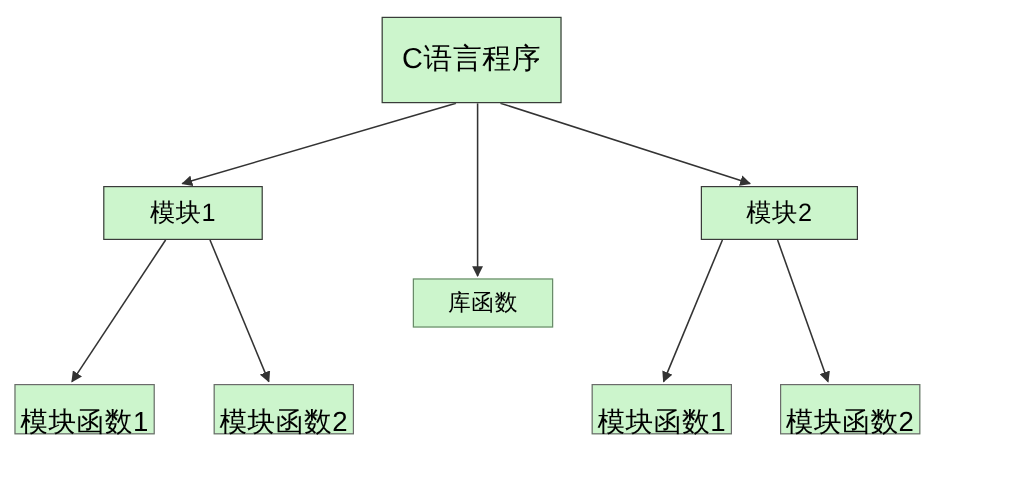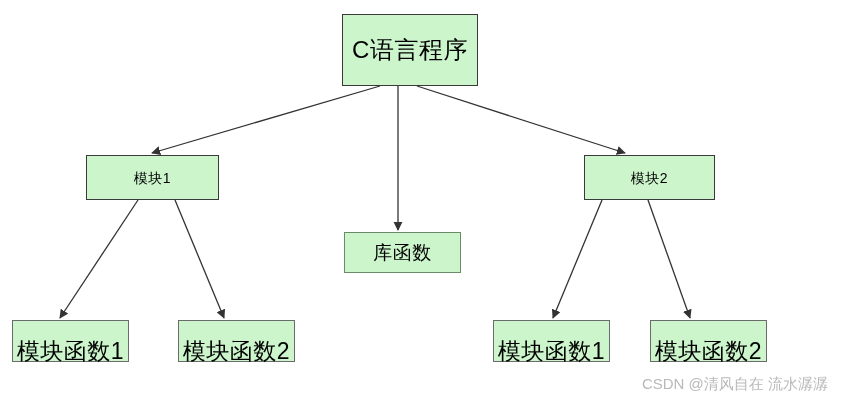--- a/index.html
+++ b/index.html
@@ -36,42 +36,41 @@
     white-space: nowrap;
     z-index: 2;
   }
   .node-label {
     line-height: 1;
     letter-spacing: 0.5px;
   }
   .node-root {
     left: 318px;
     top: 14px;
-    width: 136px;
+    width: 150px;
     height: 72px;
     border-color: #3a3a3a;
-    margin-left: 24px;
   }
   .node-root .node-label { font-size: 24px; }
   .node-mod1 {
     left: 86px;
     top: 155px;
     width: 133px;
     height: 45px;
     border-color: #3a3a3a;
   }
   .node-mod2 {
     left: 584px;
     top: 155px;
     width: 131px;
     height: 45px;
     border-color: #3a3a3a;
   }
   .node-mod1 .node-label,
-  .node-mod2 .node-label { font-size: 14px; }
+  .node-mod2 .node-label { font-size: 21px; }
   .node-lib {
     left: 344px;
     top: 232px;
     width: 117px;
     height: 41px;
     border-color: #6a8a6a;
   }
   .node-lib .node-label { font-size: 19px; }
   .node-leaf {
     top: 320px;
@@ -140,15 +139,14 @@
   </div>
 
   <div class="node node-leaf node-leaf-c">
     <span class="node-label">模块函数1</span>
   </div>
 
   <div class="node node-leaf node-leaf-d">
     <span class="node-label">模块函数2</span>
   </div>
 
-  <div id="watermark">CSDN @清风自在 流水潺潺</div>
 
 </div>
 
 </body></html>

